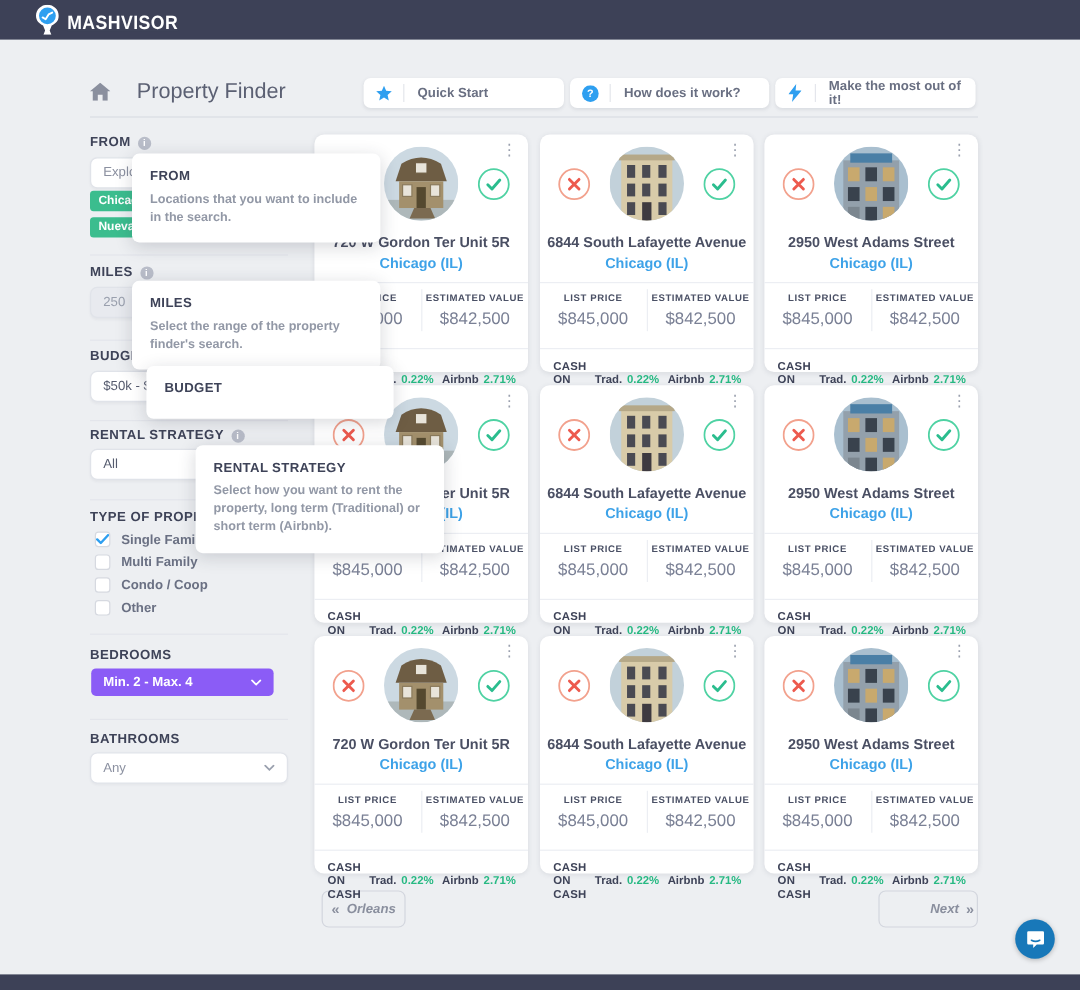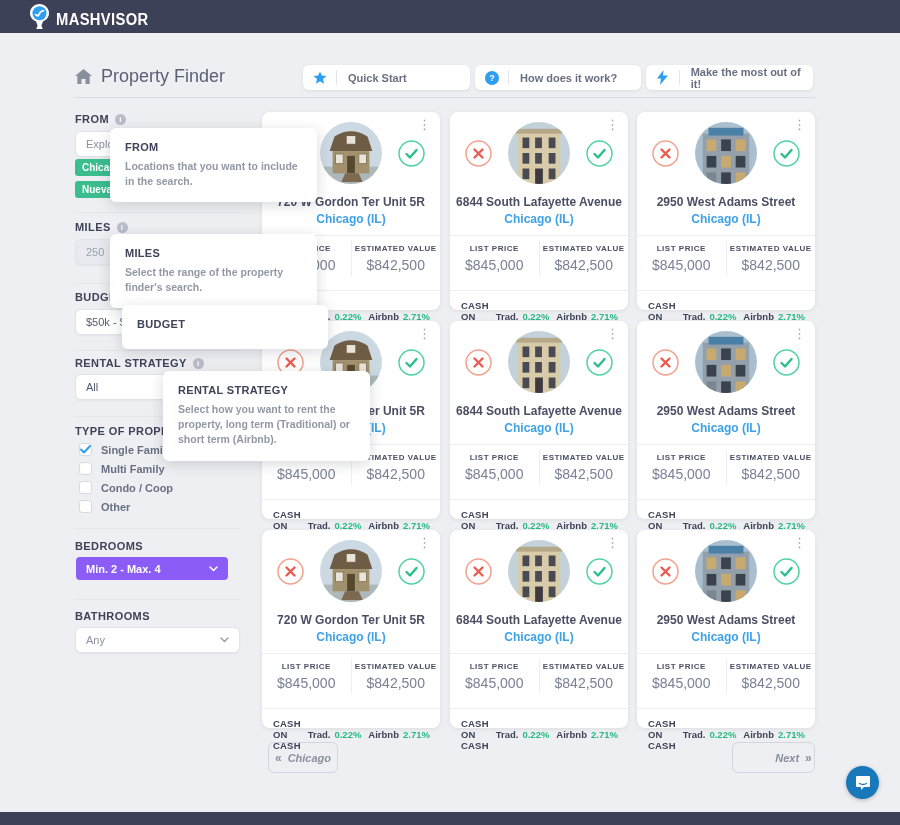--- a/index.html
+++ b/index.html
@@ -13,21 +13,21 @@
   }
   .abs { position:absolute; }
 
   
   .topbar { left:0; top:0; width:900px; height:33px; background:#3d4157; display:flex; align-items:center; padding-left:30px; z-index:5; }
   .logo { display:flex; align-items:flex-end; gap:7px;text-decoration:underline; }
   .logo-text { color:#fff; font-size:16px; font-weight:700; letter-spacing:.4px; transform:scaleX(.92); transform-origin:left; }
   .bottombar { left:0; top:812px; width:900px; height:13px; background:#3d4157; z-index:5; }
 
   
-  .page-title { left:75px; top:66px; display:flex; align-items:center; gap:9px; font-size:18px; color:#5b6073; }
+  .page-title { left:75px; top:66px; display:flex; align-items:center; gap:22px; font-size:18px; color:#5b6073; }
   .hdr-rule { left:75px; top:97px; width:740px; height:1px; background:#d9dce3; }
   .action-btn {
     height:25px; background:#fff; border-radius:6px;
     box-shadow:0 1px 3px rgba(61,65,88,.10);
     display:flex; align-items:center; top:65px; cursor:pointer;
   }
   .action-ico { width:33px; display:flex; justify-content:center; align-items:center; }
   .action-sep { width:1px; height:15px; background:#e4e6ec; }
   .action-lbl { padding-left:11px; font-size:11px; font-weight:700; color:#696f82; }
 
@@ -695,21 +695,21 @@
       <div class="tooltip-title">BUDGET</div>
     </div>
     <div class="abs tooltip" style="left: 163px; top: 371px; width: 207px;">
       <div class="tooltip-title">RENTAL STRATEGY</div>
       <div class="tooltip-text">Select how you want to rent the property, long term (Traditional) or short term (Airbnb).</div>
     </div>
   </div>
 
 <button class="abs page-btn" style="left:268px; width:70px;">
   <span class="page-arrow">«</span>
-  <span>Chicago</span>
+  <span>Orleans</span>
 </button>
 <button class="abs page-btn" style="left:732px; width:83px;padding-left:40px;">
   <span>Next</span>
   <span class="page-arrow">»</span>
 </button>
 
 <div class="abs chat-btn">
   <span style="display:flex;">
     <svg width="16" height="16" viewBox="0 0 16 16">
       <path d="M2 1 H14 Q15 1 15 2 V11 Q15 12 14 12 H9 L6 15 V12 H2 Q1 12 1 11 V2 Q1 1 2 1 Z" fill="#ffffff"></path>

